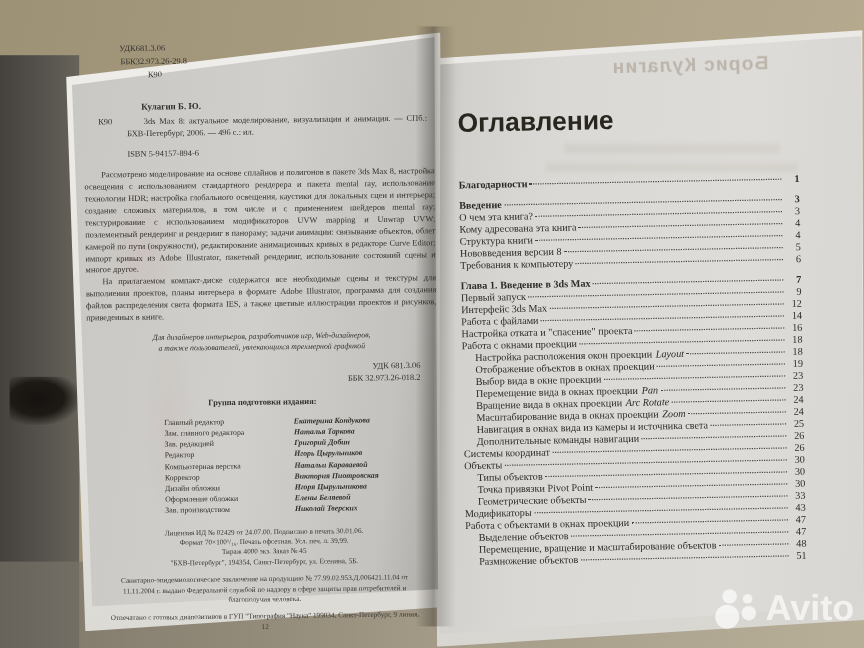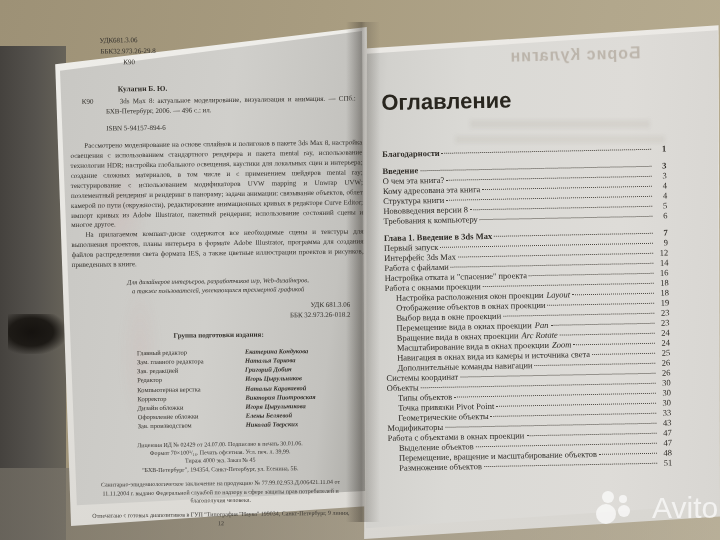--- a/index.html
+++ b/index.html
@@ -112,22 +112,22 @@
     position:absolute;left:594px;top:490px;z-index:6;display:flex;align-items:center;
     opacity:.8;
   }
   .avito-logo{position:relative;width:40px;height:36px;}
   .avito-logo i{position:absolute;border-radius:50%;background:rgba(255,255,255,.85);display:block;}
   .avito-c1{left:2px;top:14px;width:20px;height:20px;}
   .avito-c2{left:8px;top:1px;width:12px;height:12px;}
   .avito-c3{left:25px;top:5px;width:8px;height:8px;}
   .avito-c4{left:24px;top:15px;width:12px;height:12px;}
   .avito-text{
-    font-family:"Liberation Sans",sans-serif;font-weight:normal;font-size:30px;
-    color:rgba(255,255,255,.85);letter-spacing:0;margin-left:18px;
+    font-family:"Liberation Sans",sans-serif;font-weight:bold;font-size:30px;
+    color:rgba(255,255,255,.85);letter-spacing:0;margin-left:4px;
   }
 </style>
 </head>
 <body>
 
 <div class="bg-left-dark"></div>
 <div class="bg-bottom"></div>
 <div class="dark-blob"></div>
 
 <div class="stack-left"></div>

